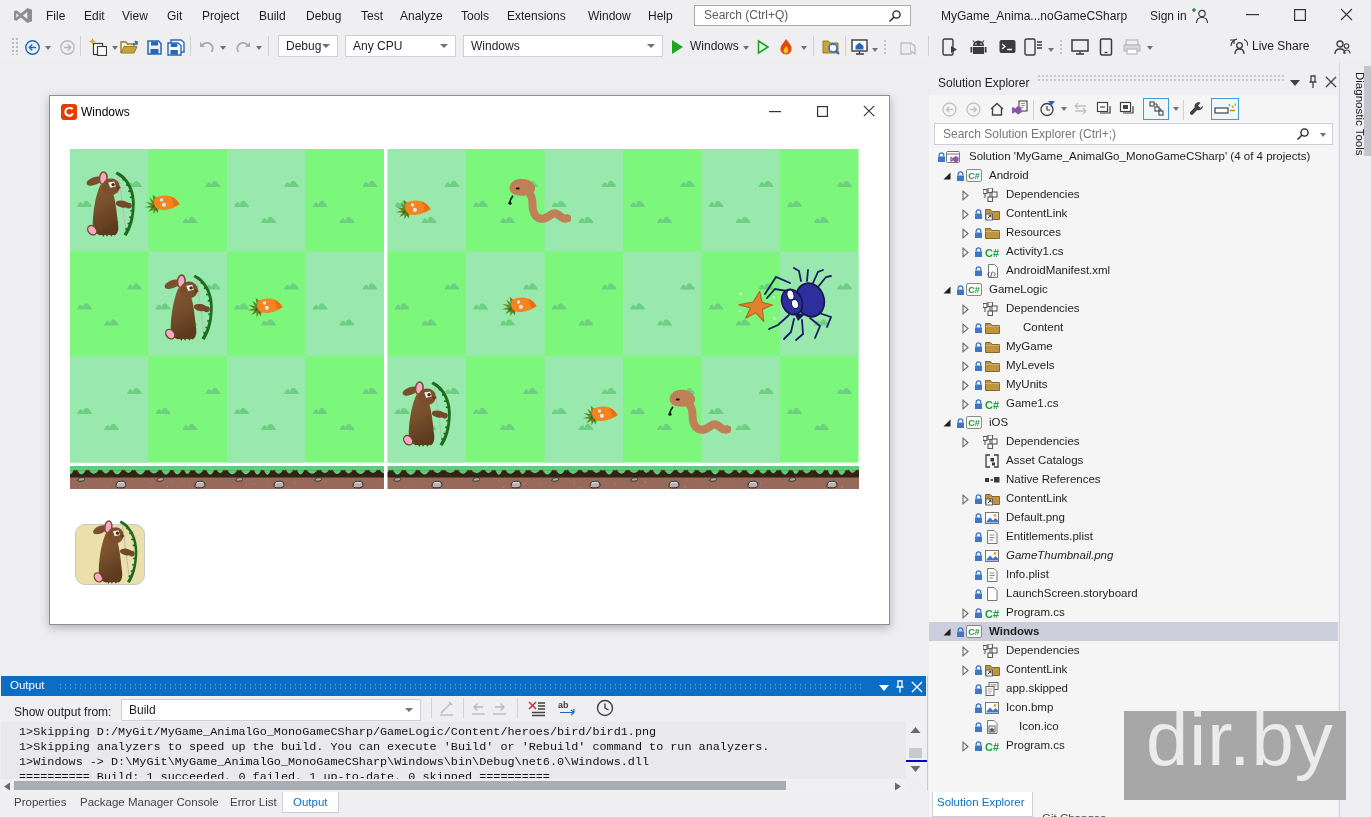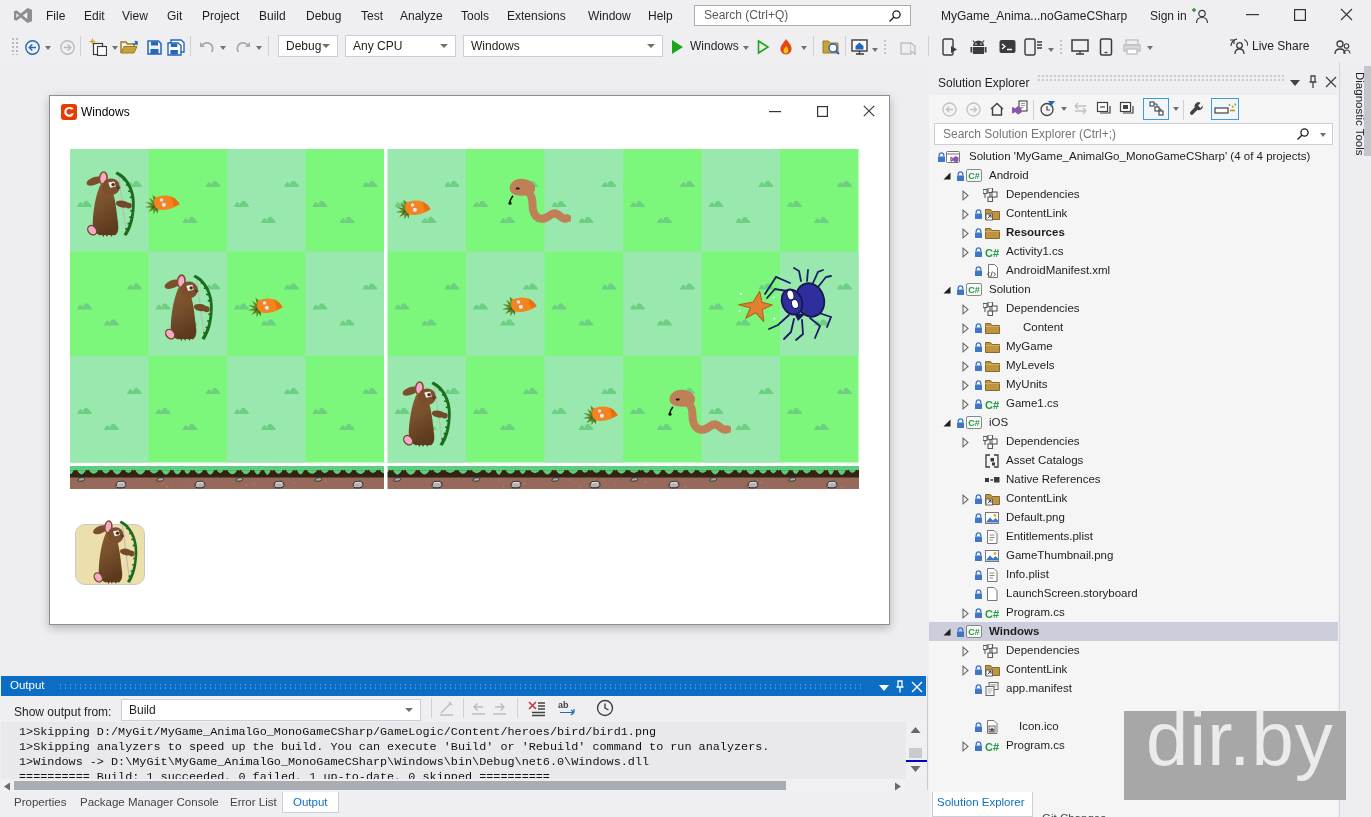--- a/index.html
+++ b/index.html
@@ -888,21 +888,21 @@
           <use href="#i-arrow-c"></use>
         </svg>
         <svg style="position:absolute;left:45px;top:5px" width="9" height="11" viewBox="0 0 9 11">
           <use href="#i-lock"></use>
         </svg>
         <svg style="position:absolute;left:56px;top:3px" width="15" height="14" viewBox="0 0 15 14">
           <use href="#i-folderlink"></use>
         </svg>
         <span class="lbl" style="left:77px">ContentLink</span>
       </div>
-<div class="trow" style="top:76px;font-weight:bold;">
+<div class="trow" style="top:76px;">
         <svg style="position:absolute;left:33px;top:5px" width="7" height="11" viewBox="0 0 7 11">
           <use href="#i-arrow-c"></use>
         </svg>
         <svg style="position:absolute;left:45px;top:5px" width="9" height="11" viewBox="0 0 9 11">
           <use href="#i-lock"></use>
         </svg>
         <svg style="position:absolute;left:56px;top:3px" width="15" height="14" viewBox="0 0 15 14">
           <use href="#i-folder"></use>
         </svg>
         <span class="lbl" style="left:77px">Resources</span>
@@ -931,21 +931,21 @@
 <div class="trow" style="top:133px;">
         <svg style="position:absolute;left:14px;top:5px" width="8" height="10" viewBox="0 0 8 10">
           <use href="#i-arrow-e"></use>
         </svg>
         <svg style="position:absolute;left:27px;top:5px" width="9" height="11" viewBox="0 0 9 11">
           <use href="#i-lock"></use>
         </svg>
         <svg style="position:absolute;left:37px;top:2px" width="16" height="15" viewBox="0 0 16 15">
           <use href="#i-csproj"></use>
         </svg>
-        <span class="lbl" style="left:60px">Solution</span>
+        <span class="lbl" style="left:60px">GameLogic</span>
       </div>
 <div class="trow" style="top:152px;">
         <svg style="position:absolute;left:33px;top:5px" width="7" height="11" viewBox="0 0 7 11">
           <use href="#i-arrow-c"></use>
         </svg>
         <svg style="position:absolute;left:54px;top:3px" width="15" height="14" viewBox="0 0 15 14">
           <use href="#i-dep"></use>
         </svg>
         <span class="lbl" style="left:77px">Dependencies</span>
       </div>
@@ -1065,21 +1065,21 @@
       </div>
 <div class="trow" style="top:380px;">
         <svg style="position:absolute;left:45px;top:5px" width="9" height="11" viewBox="0 0 9 11">
           <use href="#i-lock"></use>
         </svg>
         <svg style="position:absolute;left:56px;top:3px" width="15" height="14" viewBox="0 0 15 14">
           <use href="#i-plist"></use>
         </svg>
         <span class="lbl" style="left:77px">Entitlements.plist</span>
       </div>
-<div class="trow" style="top:399px;">
+<div class="trow" style="top:399px;font-style:italic;">
         <svg style="position:absolute;left:45px;top:5px" width="9" height="11" viewBox="0 0 9 11">
           <use href="#i-lock"></use>
         </svg>
         <svg style="position:absolute;left:56px;top:3px" width="15" height="14" viewBox="0 0 15 14">
           <use href="#i-img"></use>
         </svg>
         <span class="lbl" style="left:77px">GameThumbnail.png</span>
       </div>
 <div class="trow" style="top:418px;">
         <svg style="position:absolute;left:45px;top:5px" width="9" height="11" viewBox="0 0 9 11">
@@ -1144,21 +1144,30 @@
         </svg>
         <span class="lbl" style="left:77px">ContentLink</span>
       </div>
 <div class="trow" style="top:532px;">
         <svg style="position:absolute;left:45px;top:5px" width="9" height="11" viewBox="0 0 9 11">
           <use href="#i-lock"></use>
         </svg>
         <svg style="position:absolute;left:56px;top:3px" width="15" height="14" viewBox="0 0 15 14">
           <use href="#i-manifest"></use>
         </svg>
-        <span class="lbl" style="left:77px">app.manifest</span>
+        <span class="lbl" style="left:77px">app.skipped</span>
+      </div>
+<div class="trow" style="top:551px;">
+        <svg style="position:absolute;left:45px;top:5px" width="9" height="11" viewBox="0 0 9 11">
+          <use href="#i-lock"></use>
+        </svg>
+        <svg style="position:absolute;left:56px;top:3px" width="15" height="14" viewBox="0 0 15 14">
+          <use href="#i-img"></use>
+        </svg>
+        <span class="lbl" style="left:77px">Icon.bmp</span>
       </div>
 <div class="trow" style="top:570px;">
         <svg style="position:absolute;left:45px;top:5px" width="9" height="11" viewBox="0 0 9 11">
           <use href="#i-lock"></use>
         </svg>
         <svg style="position:absolute;left:56px;top:3px" width="15" height="14" viewBox="0 0 15 14">
           <use href="#i-ico"></use>
         </svg>
         <span class="lbl" style="left:90px">Icon.ico</span>
       </div>

